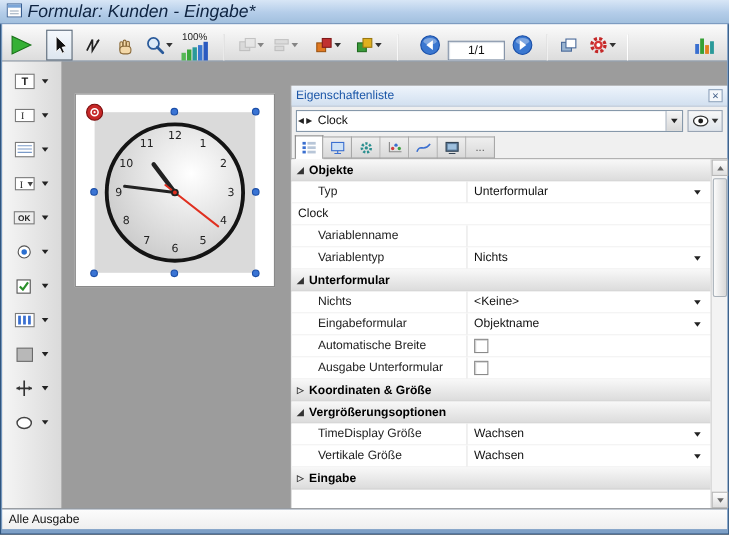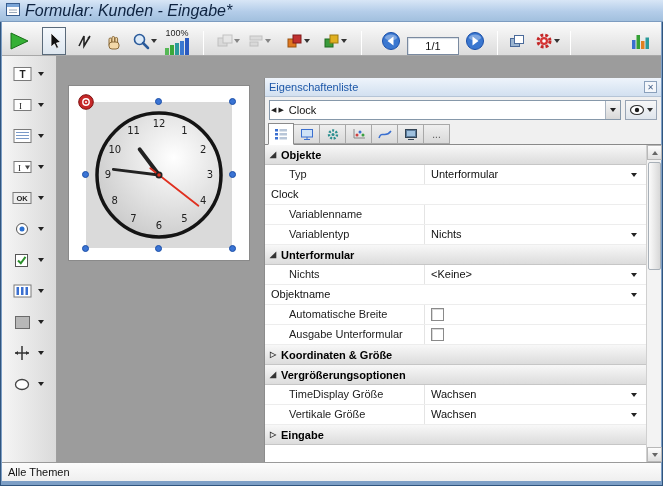--- a/index.html
+++ b/index.html
@@ -480,20 +480,21 @@
 
         <div class="pg-sec">
           <span class="tri">◢</span>
           <span>Unterformular</span>
         </div>
         <div class="pg-row">
           <div class="pg-name">Nichts</div>
           <div class="pg-val"><span>&lt;Keine&gt;</span><span class="dda"></span></div>
         </div>
         <div class="pg-row">
+          <div class="pg-name">Eingabeformular</div>
           <div class="pg-val"><span>Objektname</span><span class="dda"></span></div>
         </div>
         <div class="pg-row">
           <div class="pg-name">Automatische Breite</div>
           <div class="pg-val"><span class="chk"></span></div>
         </div>
         <div class="pg-row">
           <div class="pg-name">Ausgabe Unterformular</div>
           <div class="pg-val"><span class="chk"></span></div>
         </div>
@@ -528,15 +529,15 @@
           </div>
         <div class="sb-thumb"></div>
         <div class="sb-btn sb-down">
             <span class="tri-down"></span>
           </div>
       </div>
     </div>
   </div>
 
   <div class="status">
-    <span>Alle Themen</span>
+    <span>Alle Ausgabe</span>
   </div>
 </div>
 
 </body></html>

